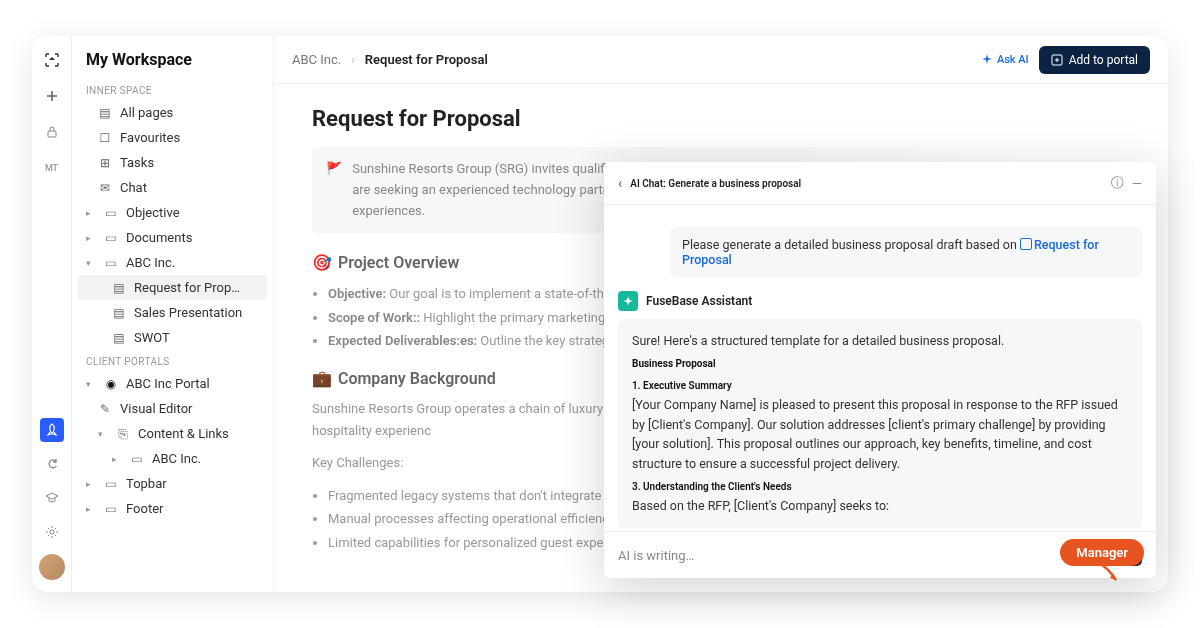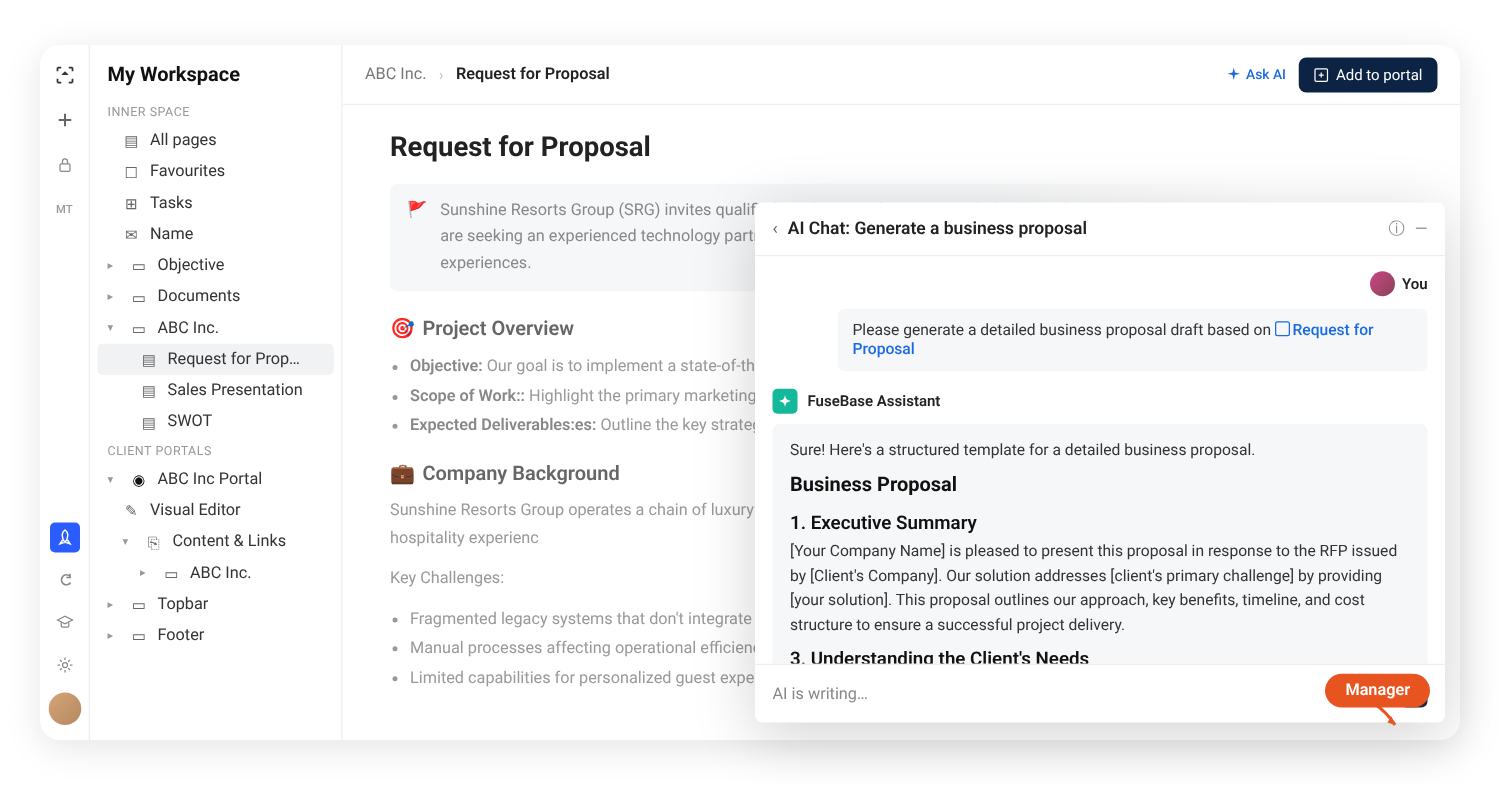--- a/index.html
+++ b/index.html
@@ -34,33 +34,33 @@
 .callout-flag { color: #d9534f; flex-shrink:0; }
 .sec-h { font-size: 16px; font-weight: 600; color: #666; margin: 16px 0 10px; display: flex; align-items: center; gap: 6px; }
 .bullets { padding-left: 16px; }
 .bullets li { font-size: 13px; color: #999; line-height: 1.8; list-style: disc; }
 .bullets li b { color: #888; font-weight: 600; }
 .bodytext { font-size: 13px; color: #999; line-height: 1.7; margin: 10px 0; }
 
 .ai-panel { position: absolute; top: 162px; right: 44px; width: 552px; height: 416px; background: #fff; border-radius: 6px; box-shadow: 0 10px 50px rgba(0,0,0,0.18); display: flex; flex-direction: column; overflow: hidden; z-index: 50; }
 .ai-head { display: flex; align-items: center; padding: 12px 14px; border-bottom: 1px solid #eee; gap: 8px; }
 .ai-back { color: #666; font-size: 14px; cursor: pointer; }
-.ai-title { font-size: 14px; font-weight: 600; color: #222; flex: 1; }
+.ai-title { font-size: 10px; font-weight: 600; color: #222; flex: 1; }
 .ai-icn { color: #888; font-size: 13px; cursor: pointer; }
 .ai-body { flex: 1; overflow: hidden; padding: 12px 14px; font-size: 13px; }
 .you-row { display: flex; align-items: center; justify-content: flex-end; gap: 6px; font-size: 12px; font-weight: 600; color: #222; }
 .you-av { width: 20px; height: 20px; border-radius: 50%; background: linear-gradient(135deg,#c48,#845); }
 .user-msg { background: #f6f7f8; border-radius: 6px; padding: 10px 12px; margin: 10px 0 14px 52px; font-size: 12.5px; color: #333; }
 .doc-ref { color: #1a6be0; font-weight: 500; }
 .doc-ref-ic { display:inline-block; width:12px; height:12px; border:1px solid #1a6be0; border-radius:2px; vertical-align:-1px; margin-right:2px; position:relative; }
 .asst-row { display: flex; align-items: center; gap: 8px; font-size: 12px; font-weight: 600; color: #222; margin-bottom: 8px; }
 .asst-av { width: 20px; height: 20px; border-radius: 4px; background: #14b89a; display:flex;align-items:center;justify-content:center;color:#fff;font-size:11px; }
 .asst-msg { background: #f6f7f8; border-radius: 6px; padding: 12px 14px; font-size: 12.5px; color: #333; line-height: 1.55; }
-.asst-msg h4 { font-size: 16px; font-weight: 700; margin: 6px 0; color: #111; }
-.asst-msg .step { font-weight: 600; margin: 6px 0 2px; color: #111; font-size: 15px; }
+.asst-msg h4 { font-size: 10px; font-weight: 700; margin: 6px 0; color: #111; }
+.asst-msg .step { font-weight: 600; margin: 6px 0 2px; color: #111; font-size: 10px; }
 .ai-foot { border-top: 1px solid #eee; padding: 12px 14px; display: flex; align-items: center; font-size: 13px; color: #888; gap: 24px; }
 .ai-foot .txt { flex: 1; }
 .esc { font-size: 9px; color: #aaa; }
 .stop-btn { width: 22px; height: 22px; border-radius: 5px; background: #1e2a3a; display: flex; align-items: center; justify-content: center; cursor: pointer; }
 .stop-btn span { width: 8px; height: 8px; background: #fff; border-radius: 1px; }
 .tag-manager { position: absolute; bottom: 62px; right: 56px; background: #e8541f; color: #fff; font-size: 13px; font-weight: 600; padding: 6px 16px; border-radius: 16px; z-index: 60; }
 .tag-arrow { position: absolute; bottom: 44px; right: 78px; z-index: 60; }
 .fade-right { position:absolute; top:0; right:0; bottom:0; width:380px; background:linear-gradient(90deg, rgba(255,255,255,0), #fff 60%); pointer-events:none; z-index:5;}
 svg { display: block; }
 </style>
@@ -127,21 +127,21 @@
     <div class="nav-item indent1">
         <span class="ic">☐</span>
         <span>Favourites</span>
       </div>
     <div class="nav-item indent1">
         <span class="ic">⊞</span>
         <span>Tasks</span>
       </div>
     <div class="nav-item indent1">
         <span class="ic">✉</span>
-        <span>Name</span>
+        <span>Chat</span>
       </div>
     <div class="nav-item">
         <span class="chev">▸</span>
         <span class="ic">▭</span>
         <span>Objective</span>
       </div>
     <div class="nav-item">
         <span class="chev">▸</span>
         <span class="ic">▭</span>
         <span>Documents</span>
@@ -249,24 +249,20 @@
 </div>
 
 <div class="ai-panel">
   <div class="ai-head">
     <span class="ai-back">‹</span>
     <span class="ai-title">AI Chat: Generate a business proposal</span>
     <span class="ai-icn">ⓘ</span>
     <span class="ai-icn">—</span>
   </div>
   <div class="ai-body">
-    <div class="you-row">
-      <div class="you-av"></div>
-      <span>You</span>
-    </div>
     <div class="user-msg">
       <span>Please generate a detailed business proposal draft based on </span>
       <span class="doc-ref"><span class="doc-ref-ic"></span><span>Request for Proposal</span></span>
     </div>
     <div class="asst-row">
       <div class="asst-av">✦</div>
       <span>FuseBase Assistant</span>
     </div>
     <div class="asst-msg">
       <div>Sure! Here's a structured template for a detailed business proposal.</div>

